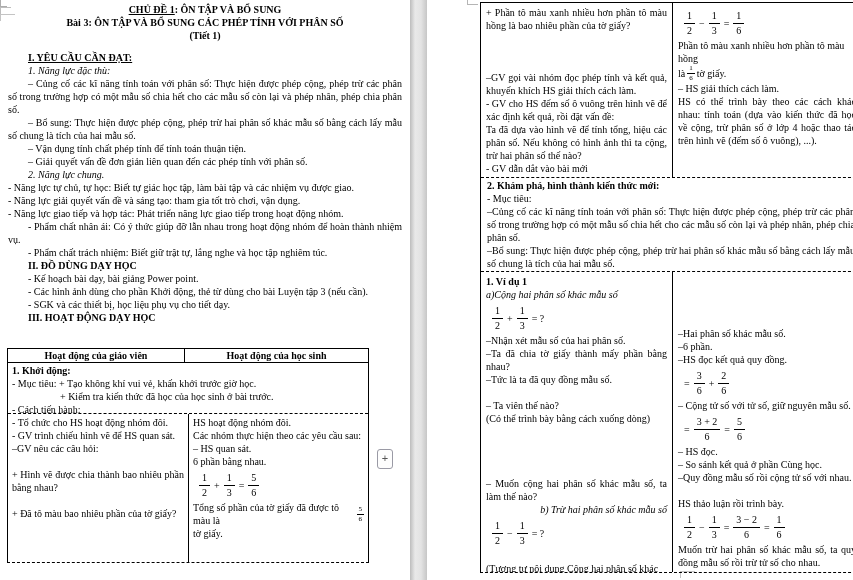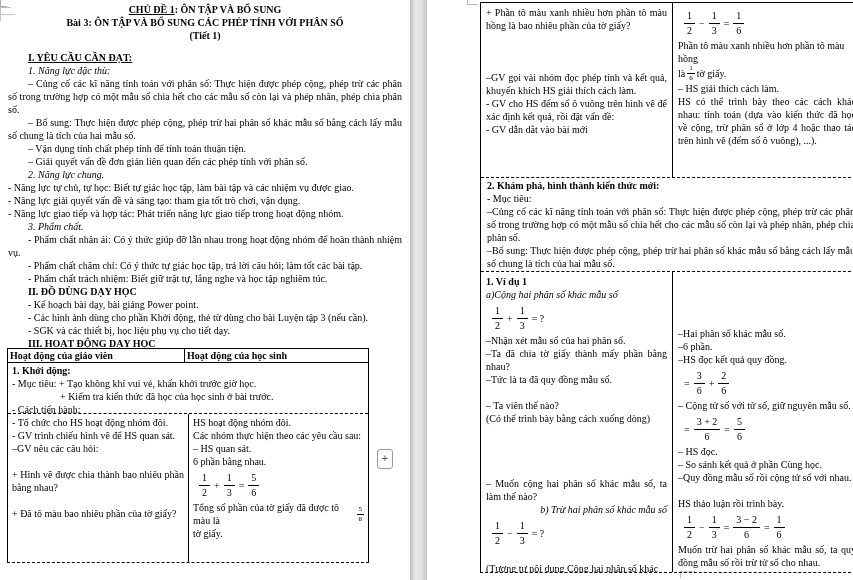--- a/index.html
+++ b/index.html
@@ -23,21 +23,21 @@
   .gutter{position:absolute;left:410px;top:0;width:17px;height:580px;
       background:linear-gradient(to right,#bdbdbd,#e9e9e9 30%,#e3e3e3 65%,#c6c6c6);}
 
   .lp-text{position:absolute;left:8px;top:3px;width:394px;}
   .title-gap{height:9px;}
 
   
   .t1{position:absolute;left:7px;top:348px;width:360px;
       border:1px solid #000;border-bottom:1px dashed #000;}
   .t1 .hrow{display:flex;border-bottom:1px solid #000;}
-  .t1 .hrow div{padding:1px 2px;text-align:left;font-weight:bold;}
+  .t1 .hrow div{padding:1px 2px;text-align:center;font-weight:bold;}
   .t1 .hc1{width:172px;border-right:1px solid #000;}
   .t1 .hc2{flex:1;}
   .t1 .mrow{padding:1px 4px 2px;border-bottom:1px dashed #000;height:47px;overflow:hidden;}
   .t1 .brow{display:flex;height:148px;overflow:hidden;}
   .t1 .c1{width:172px;border-right:1px solid #000;padding:2px 4px;overflow:hidden;}
   .t1 .c2{flex:1;padding:2px 4px;overflow:hidden;}
 
   
   .t2{position:absolute;left:53px;top:2px;width:380px;height:569px;
       border-top:1px solid #000;border-left:1px solid #000;border-bottom:1px dashed #000;}
@@ -86,23 +86,21 @@
     <p class="b u ind">I. YÊU CẦU CẦN ĐẠT:</p>
     <p class="bi ind">1. Năng lực đặc thù:</p>
     <p class="ind">– Củng cố các kĩ năng tính toán với phân số: Thực hiện được phép cộng, phép trừ các phân số trong trường hợp có một mẫu số chia hết cho các mẫu số còn lại và phép nhân, phép chia phân số.</p>
     <p class="ind">– Bổ sung: Thực hiện được phép cộng, phép trừ hai phân số khác mẫu số bằng cách lấy mẫu số chung là tích của hai mẫu số.</p>
     <p class="ind">– Vận dụng tính chất phép tính để tính toán thuận tiện.</p>
     <p class="ind">– Giải quyết vấn đề đơn giản liên quan đến các phép tính với phân số.</p>
     <p class="bi ind">2. Năng lực chung.</p>
     <p>- Năng lực tự chủ, tự học: Biết tự giác học tập, làm bài tập và các nhiệm vụ được giao.</p>
     <p>- Năng lực giải quyết vấn đề và sáng tạo: tham gia tốt trò chơi, vận dụng.</p>
     <p>- Năng lực giao tiếp và hợp tác: Phát triển năng lực giao tiếp trong hoạt động nhóm.</p>
-    <p class="bi ind">3. Phẩm chất.</p>
     <p class="ind">- Phẩm chất nhân ái: Có ý thức giúp đỡ lẫn nhau trong hoạt động nhóm để hoàn thành nhiệm vụ.</p>
-    <p class="ind">- Phẩm chất chăm chỉ: Có ý thức tự giác học tập, trả lời câu hỏi; làm tốt các bài tập.</p>
     <p class="ind">- Phẩm chất trách nhiệm: Biết giữ trật tự, lắng nghe và học tập nghiêm túc.</p>
     <p class="b ind">II. ĐỒ DÙNG DẠY HỌC</p>
     <p class="ind">- Kế hoạch bài dạy, bài giảng Power point.</p>
     <p class="ind">- Các hình ảnh dùng cho phần Khởi động, thẻ từ dùng cho bài Luyện tập 3 (nếu cần).</p>
     <p class="ind">- SGK và các thiết bị, học liệu phụ vụ cho tiết dạy.</p>
     <p class="b ind">III. HOẠT ĐỘNG DẠY HỌC</p>
   </div>
 
   <div class="t1">
     <div class="hrow">
@@ -171,20 +169,21 @@
   <div id="markR1" class="mark"></div>
   <div id="markR2" class="mark"></div>
 
   <div class="t2">
     <div class="r r1">
       <div class="cl">
         <p>+ Phần tô màu xanh nhiều hơn phần tô màu hồng là bao nhiêu phần của tờ giấy?</p>
         <div class="sp3"></div>
         <p>–GV gọi vài nhóm đọc phép tính và kết quả, khuyến khích HS giải thích cách làm.</p>
         <p>- GV cho HS đếm số ô vuông trên hình vẽ để xác định kết quả, rồi đặt vấn đề:</p>
+        <p>Ta đã dựa vào hình vẽ để tính tổng, hiệu các phân số. Nếu không có hình ảnh thì ta cộng, trừ hai phân số thế nào?</p>
         <p style="text-align:left">- GV dẫn dắt vào bài mới</p>
       </div>
       <div class="cr">
         <div class="eq">
             <span class="frac">
               <span class="num">1</span>
               <span class="den">2</span>
             </span>
             <span class="op">−</span>
             <span class="frac">

